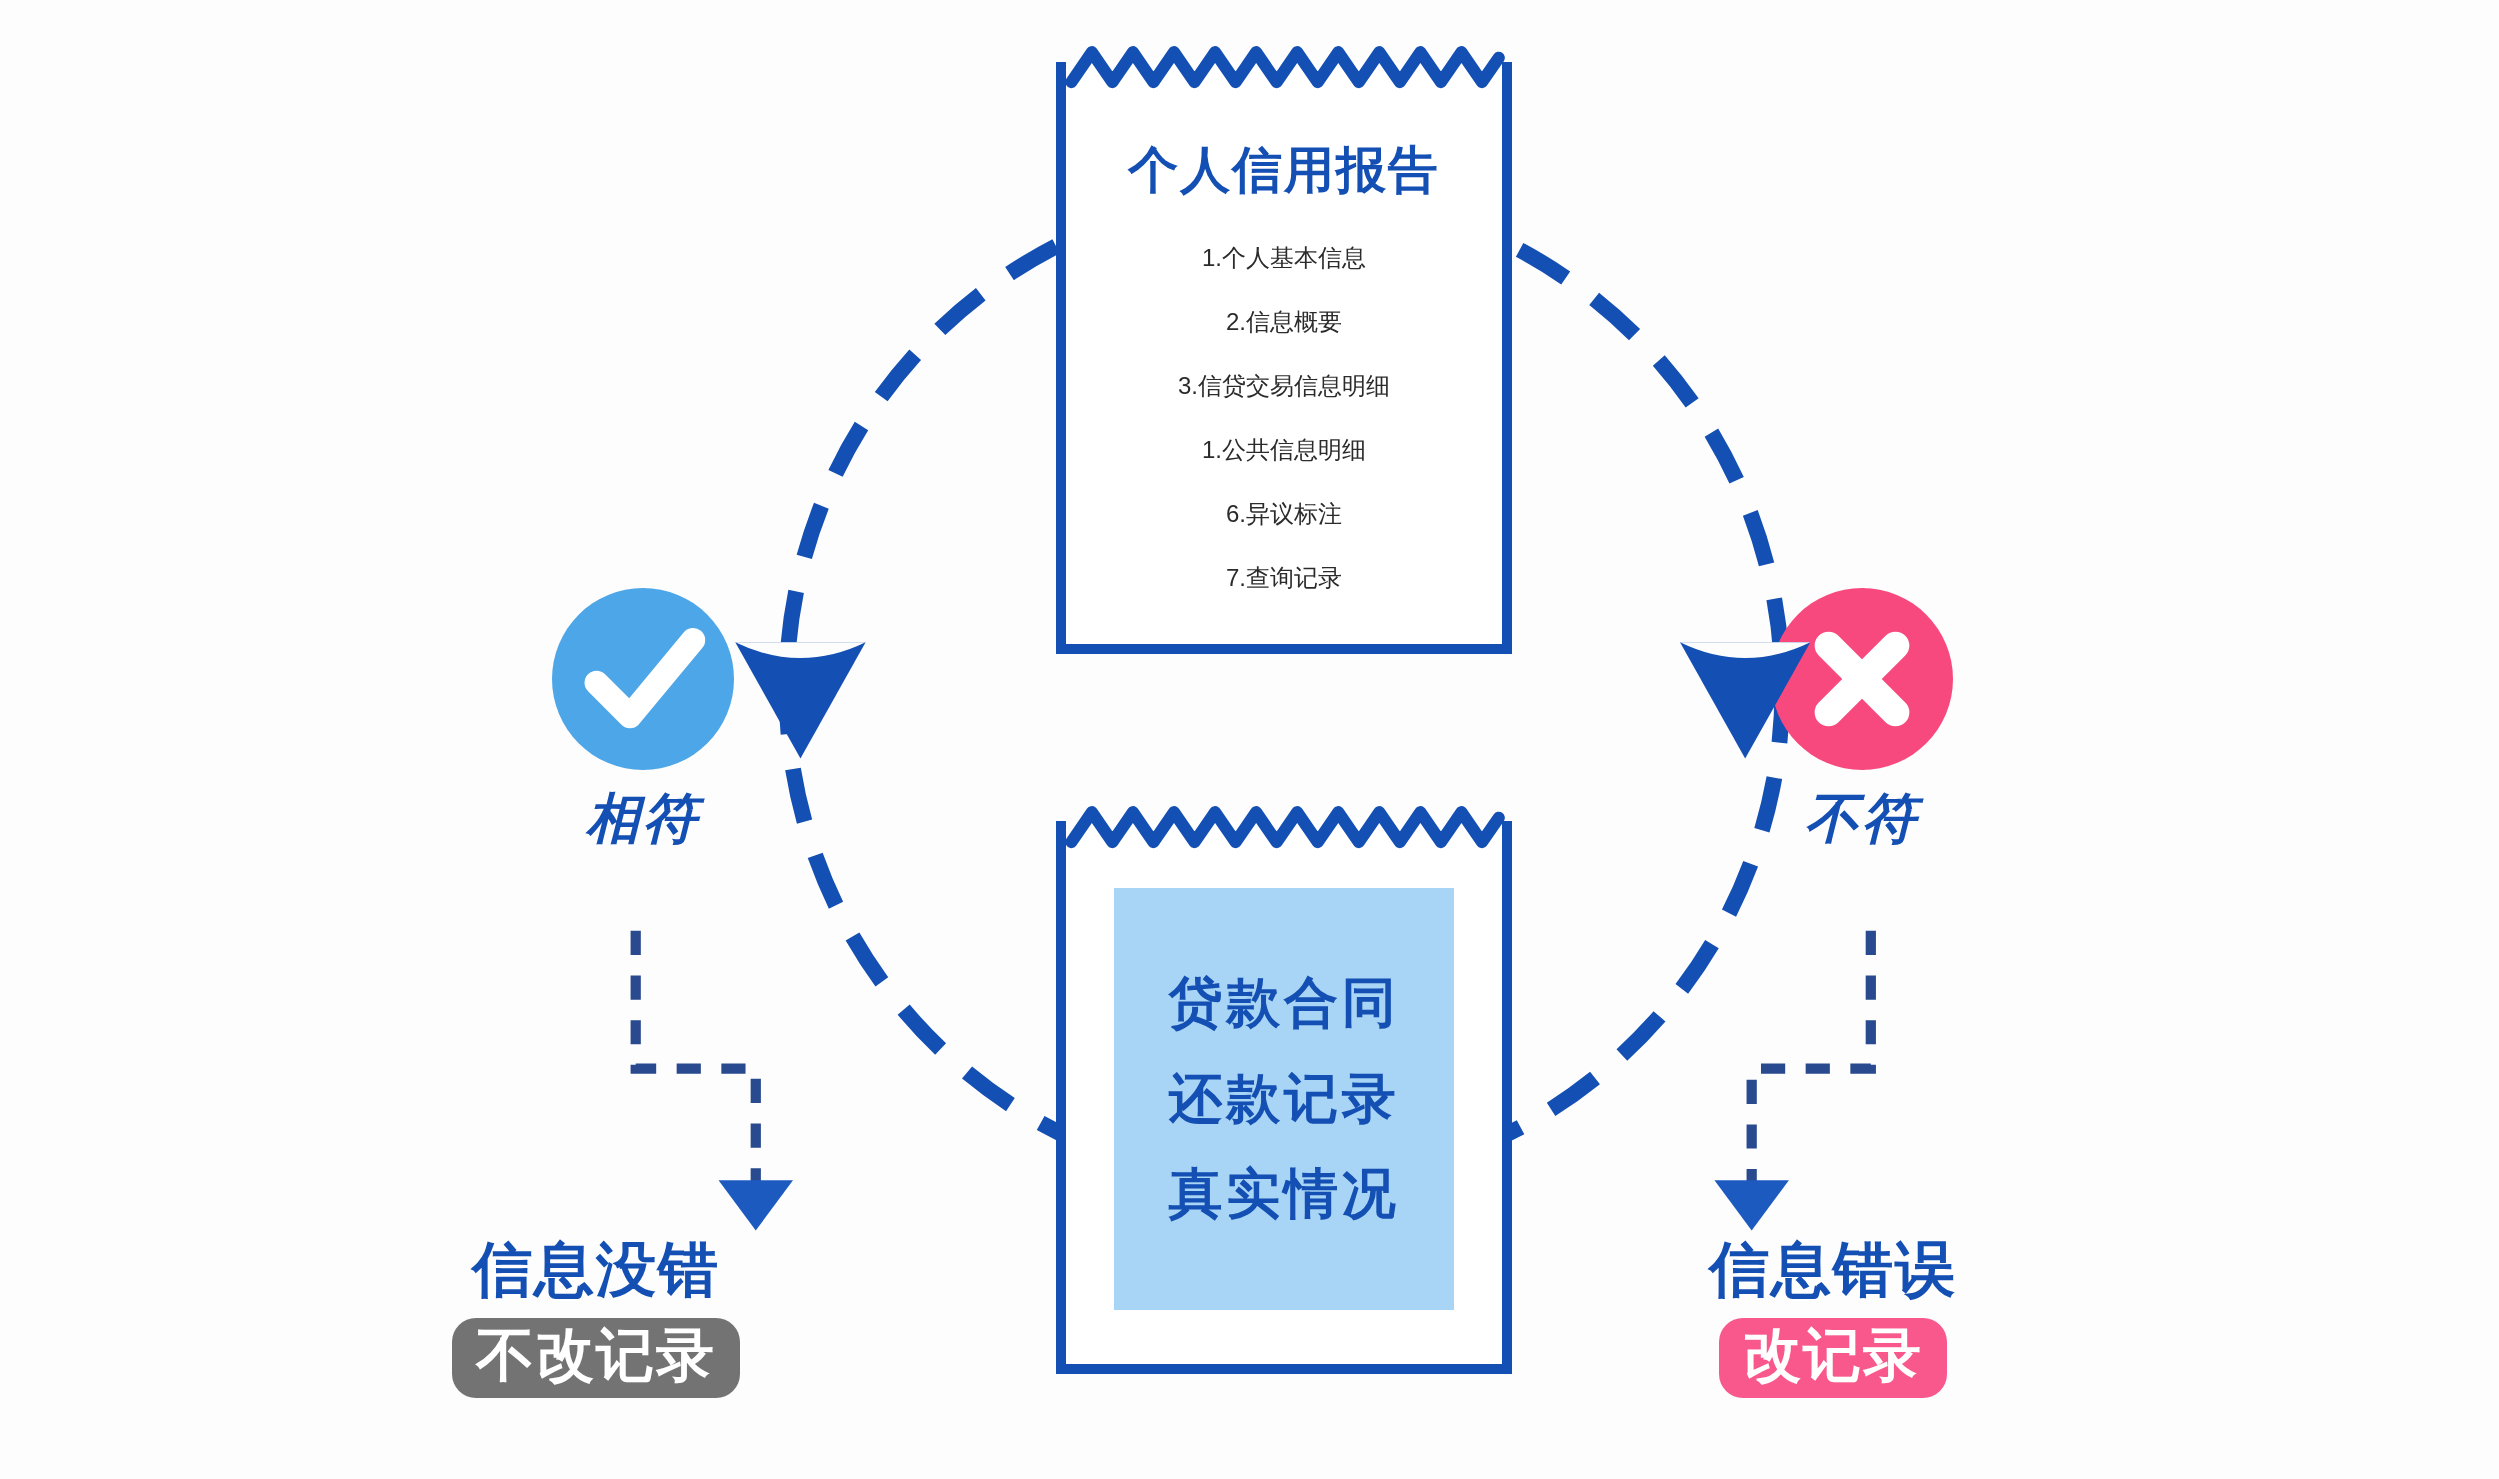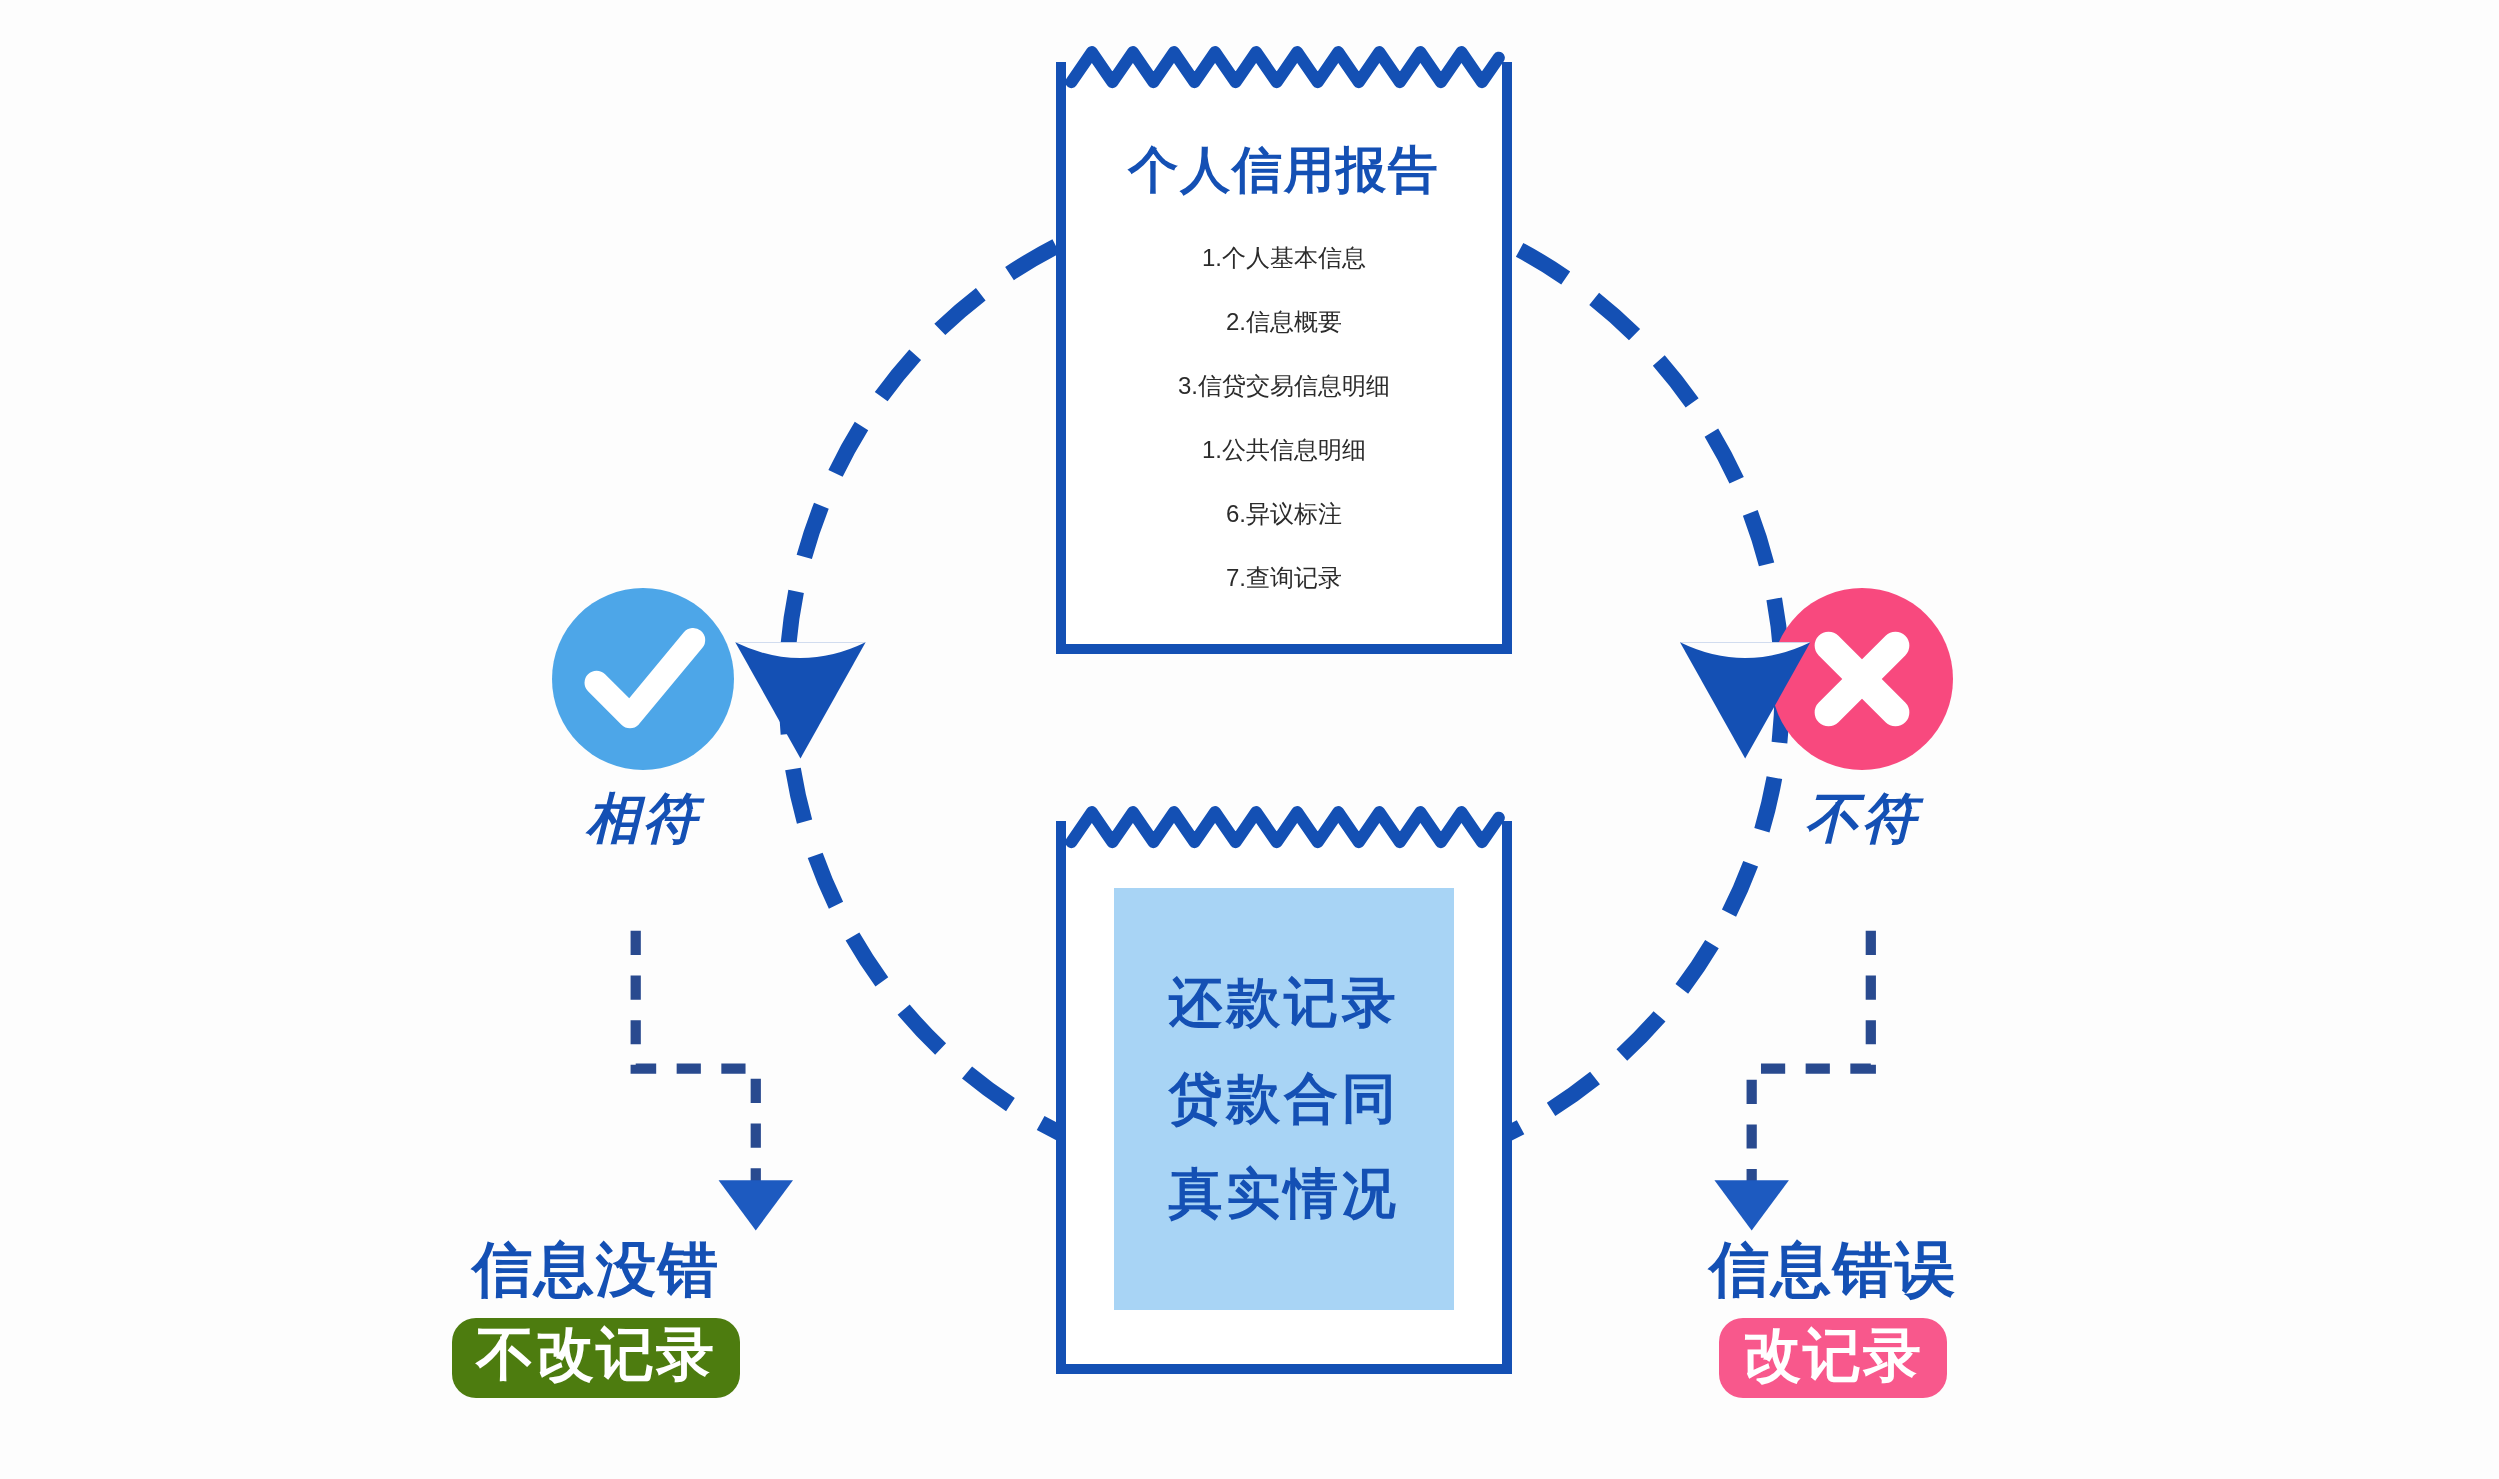--- a/index.html
+++ b/index.html
@@ -183,21 +183,21 @@
     margin-top: 7.4px;
     padding: 5.6px 24px 11.2px 24px;
     border-radius: 24px;
     color: #ffffff;
     font-size: 58px;
     font-weight: bold;
     letter-spacing: 1.9px;
     white-space: nowrap;
     line-height: 1.08;
   }
-  #badge-left { background: #4d7c0f; font-family: Liberation Serif, serif; }
+  #badge-left { background: #737373; }
   #badge-right { background: #f8588c; }
 </style>
 </head>
 <body>
 
 <div id="stage">
 
   <svg id="vector-layer" viewBox="0 0 2686 1590">
 
     <circle cx="1380" cy="740" r="535" fill="none" stroke="#1450b4" stroke-width="17" stroke-dasharray="58 38" stroke-linecap="butt"></circle>
@@ -219,22 +219,22 @@
       </div>
     </div>
   </div>
 
   <div class="receipt" id="card-truth">
     <svg class="zigzag" viewBox="0 0 478 60" preserveAspectRatio="none">
       <polyline points="10,44 32,12 54,44 76,12 98,44 120,12 142,44 164,12 186,44 208,12 230,44 252,12 274,44 296,12 318,44 340,12 362,44 384,12 406,44 428,12 450,44 468,18" fill="none" stroke="#1450b4" stroke-width="13" stroke-linejoin="round" stroke-linecap="round"></polyline>
     </svg>
     <div class="receipt-body">
       <div class="truth-panel">
+        <div class="truth-line">贷款合同</div>
         <div class="truth-line">还款记录</div>
-        <div class="truth-line">贷款合同</div>
         <div class="truth-line">真实情况</div>
       </div>
     </div>
   </div>
 
   <svg id="vector-layer-top" viewBox="0 0 2686 1590">
 
     <path d="M 790 690 L 930 690 L 860 815 Z" fill="#1450b4"></path>
     <path d="M 790 690 Q 860 724 930 690 L 930 690 Z" fill="#fdfdfd"></path>
 

